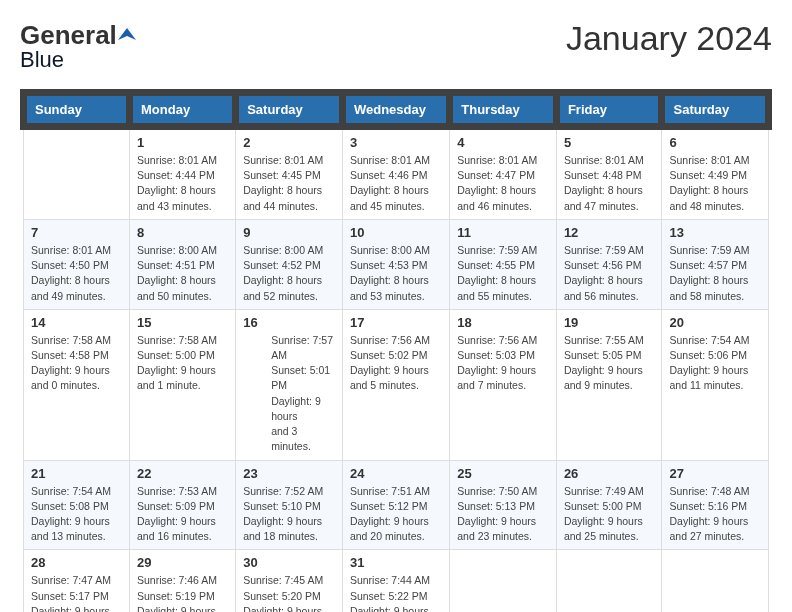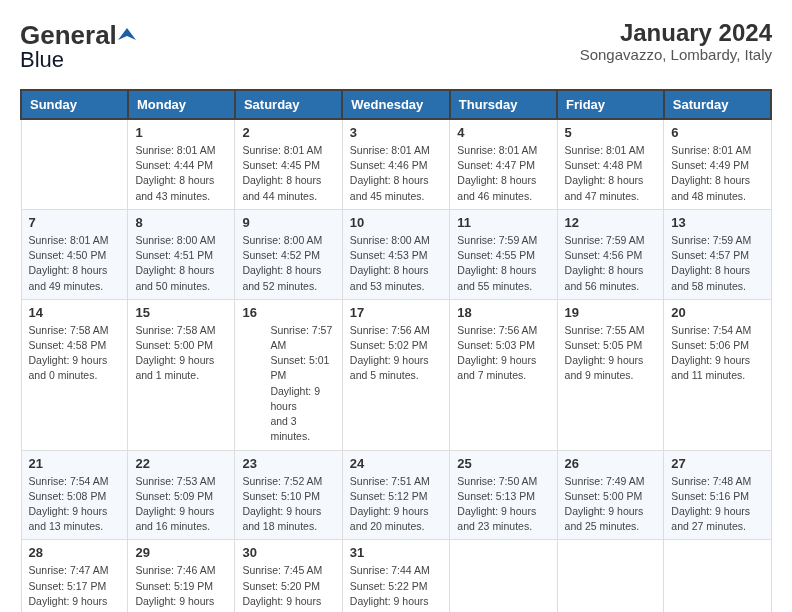--- a/index.html
+++ b/index.html
@@ -18,42 +18,42 @@
     }
     .logo {
       display: flex;
       flex-direction: column;
       align-items: flex-start;
     }
     .title-block {
       text-align: right;
     }
     .month-title {
-      font-size: 24px;
-      font-weight: bold;
+      font-size: 34px;
+      font-weight: normal;
       color: #333;
       line-height: 1.1;
     }
     .subtitle {
       font-size: 15px;
       color: #555;
     }
     .calendar {
       width: 100%;
       border-collapse: collapse;
       font-size: 11px;
     }
     .calendar th {
       background-color: #2a6fad;
       color: #fff;
       padding: 6px 8px;
       text-align: left;
       font-size: 13px;
       font-weight: bold;
-      border: 2px solid #404040;
+      border: 7px solid #404040;
     }
     .calendar td {
       border: 1px solid #ddd;
       vertical-align: top;
       padding: 5px 7px;
       width: 108px;
       min-height: 80px;
       background: #fff;
     }
     .calendar tr:nth-child(even) td {
@@ -83,21 +83,20 @@
     <div style="display:flex; align-items:center;">
       <span style="font-size:26px; font-weight:bold; color:#333;">General</span>
       <svg width="18" height="18" viewBox="0 0 18 18" style="margin-left:1px; margin-top:-2px;">
         <polygon points="9,2 18,14 9,10 0,14" fill="#1a5fa8"></polygon>
       </svg>
     </div>
     <span style="font-size:22px; font-weight:normal; color:#0f172a; margin-top:-4px;">Blue</span>
   </div>
   <div class="title-block">
     <div class="month-title">January 2024</div>
-    <div class="subtitle">Songavazzo, Lombardy, Italy</div>
   </div>
 </div>
 
 <table class="calendar">
   <thead>
     <tr>
     <th>Sunday</th>
         <th>Monday</th>
         <th>Saturday</th>
         <th>Wednesday</th>

